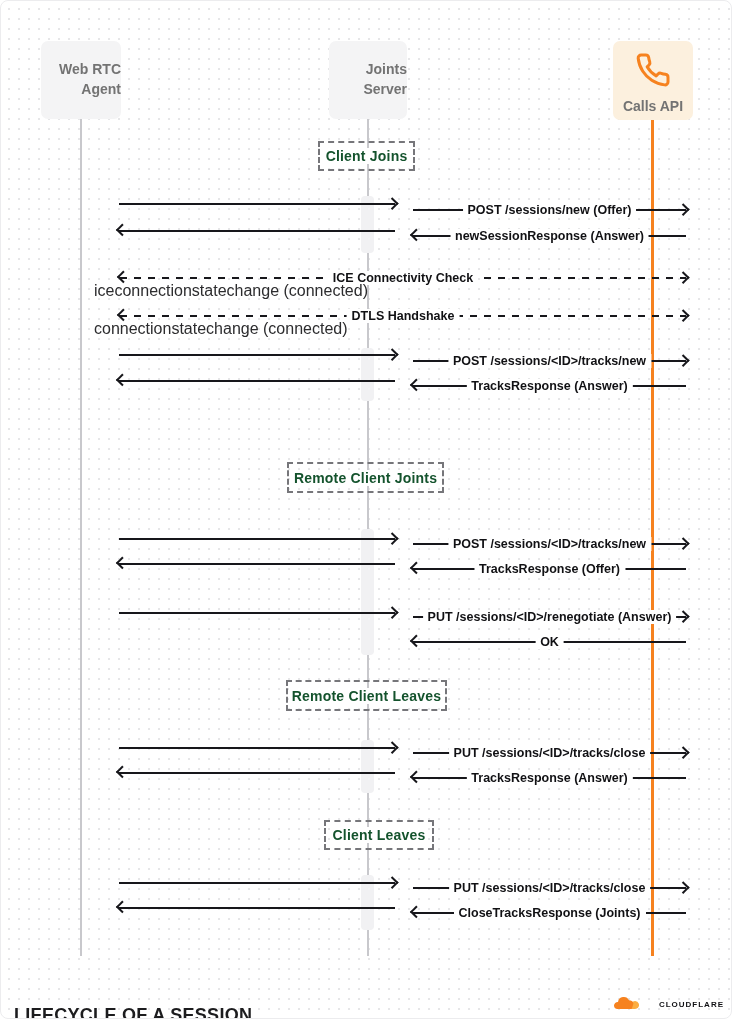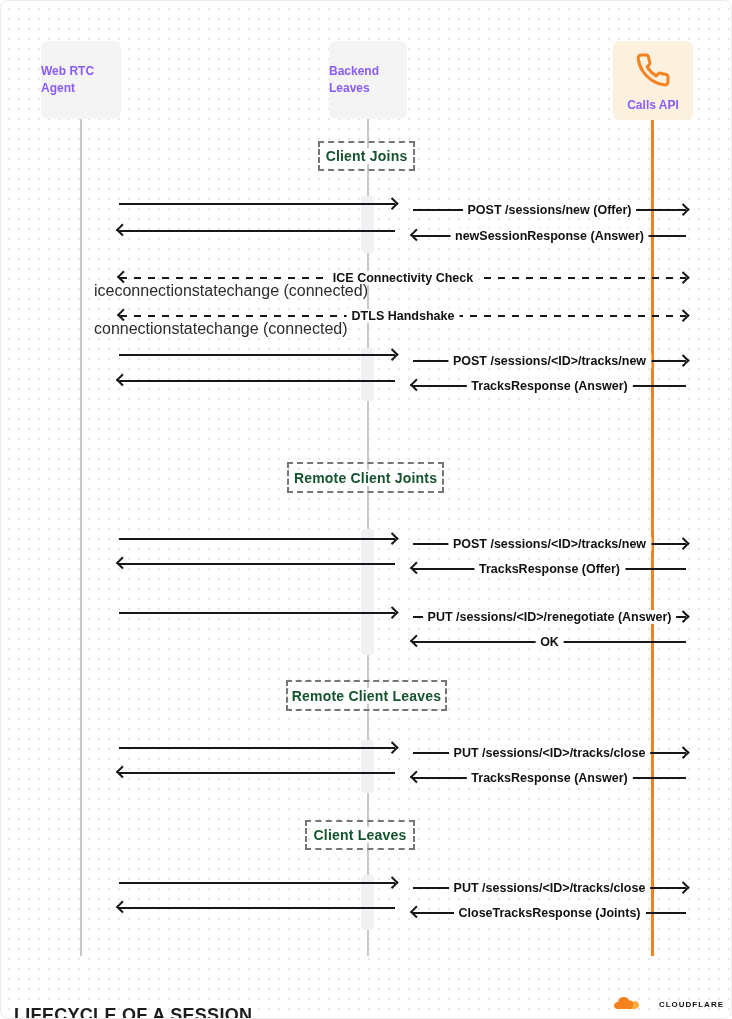--- a/index.html
+++ b/index.html
@@ -6,22 +6,22 @@
   .canvas{
     position:relative;width:732px;height:1019px;box-sizing:border-box;
     background-color:#ffffff;
     background-image:radial-gradient(circle,#e6e6e8 1.1px,transparent 1.3px);
     background-size:10px 10px;background-position:3px 3px;
     border:1px solid #ececee;border-radius:8px;overflow:hidden;
     font-family:"Liberation Sans","DejaVu Sans",sans-serif;color:#17171b;
   }
   .actor{
     position:absolute;background:#f4f4f5;border-radius:7px;
-    display:flex;align-items:center;justify-content:center;text-align:left;
-    font-weight:700;font-size:12px;line-height:1.4;color:#8b5cf6;z-index:4;
+    display:flex;align-items:center;justify-content:center;text-align:right;
+    font-weight:700;font-size:14px;line-height:1.4;color:#737373;z-index:4;
   }
   .actor.calls{background:#fcf0de;flex-direction:column;justify-content:flex-start;padding-top:11px;box-sizing:border-box;gap:9px;}
   .lifeline{position:absolute;width:2px;background:#c8c8cc;z-index:0;}
   .lifeline.orange{width:3px;background:#f6821f;}
   .activation{position:absolute;left:360px;width:13px;background:#f1f1f3;border-radius:4px;z-index:1;}
   .phase{position:absolute;border:2px dashed #76767a;z-index:2;display:flex;align-items:center;justify-content:center;box-sizing:border-box;}
   .phase span{color:#14532d;font-size:14px;font-weight:700;letter-spacing:.2px;background:#ffffff;padding:0 3px;white-space:nowrap;}
   .msg{position:absolute;height:14px;z-index:3;margin-left:36px;}
   .msg .ln{position:absolute;left:2px;right:2px;top:5.5px;height:2.5px;background:#17171b;}
   .msg.dashed .ln{background:repeating-linear-gradient(90deg,#17171b 0 7px,transparent 7px 14px);}
@@ -53,41 +53,41 @@
   <div class="activation" style="top:195px;height:57px;"></div>
   <div class="activation" style="top:347px;height:53px;"></div>
   <div class="activation" style="top:528px;height:126px;"></div>
   <div class="activation" style="top:739px;height:53px;"></div>
   <div class="activation" style="top:874px;height:55px;"></div>
 
   <div class="actor" style="left:40px;top:40px;width:80px;height:78px;">
     <span>Web RTC Agent</span>
   </div>
   <div class="actor" style="left:328px;top:40px;width:78px;height:78px;">
-    <span>Backend Leaves</span>
+    <span>Joints Server</span>
   </div>
   <div class="actor calls" style="left:612px;top:40px;width:80px;height:79px;">
     <span class="phone-wrap">
       <svg width="36" height="36" viewBox="0 0 24 24" fill="none" stroke="#F6821F" stroke-width="2" stroke-linecap="round" stroke-linejoin="round">
         <path d="M22 16.92v3a2 2 0 0 1-2.18 2 19.79 19.79 0 0 1-8.63-3.07 19.5 19.5 0 0 1-6-6 19.79 19.79 0 0 1-3.07-8.67A2 2 0 0 1 4.11 2h3a2 2 0 0 1 2 1.72 12.84 12.84 0 0 0 .7 2.81 2 2 0 0 1-.45 2.11L8.09 9.91a16 16 0 0 0 6 6l1.27-1.27a2 2 0 0 1 2.11-.45 12.84 12.84 0 0 0 2.81.7A2 2 0 0 1 22 16.92z"></path>
       </svg>
     </span>
     <span>Calls API</span>
   </div>
 
   <div class="phase" style="left:317px;top:140px;width:97px;height:30px;">
     <span>Client Joins</span>
   </div>
   <div class="phase" style="left:286px;top:461px;width:157px;height:31px;">
     <span>Remote Client Joints</span>
   </div>
   <div class="phase" style="left:285px;top:679px;width:161px;height:31px;">
     <span>Remote Client Leaves</span>
   </div>
-  <div class="phase" style="left:304px;top:819px;width:110px;height:30px;">
+  <div class="phase" style="left:323px;top:819px;width:110px;height:30px;">
     <span>Client Leaves</span>
   </div>
 
   <div class="msg" style="left:80px;top:196px;width:280px;">
     <div class="ln"></div>
       <span class="hd r"></span>
   </div>
   <div class="msg" style="left:374px;top:202px;width:277px;">
     <div class="ln"></div>
       <span class="hd r"></span>

